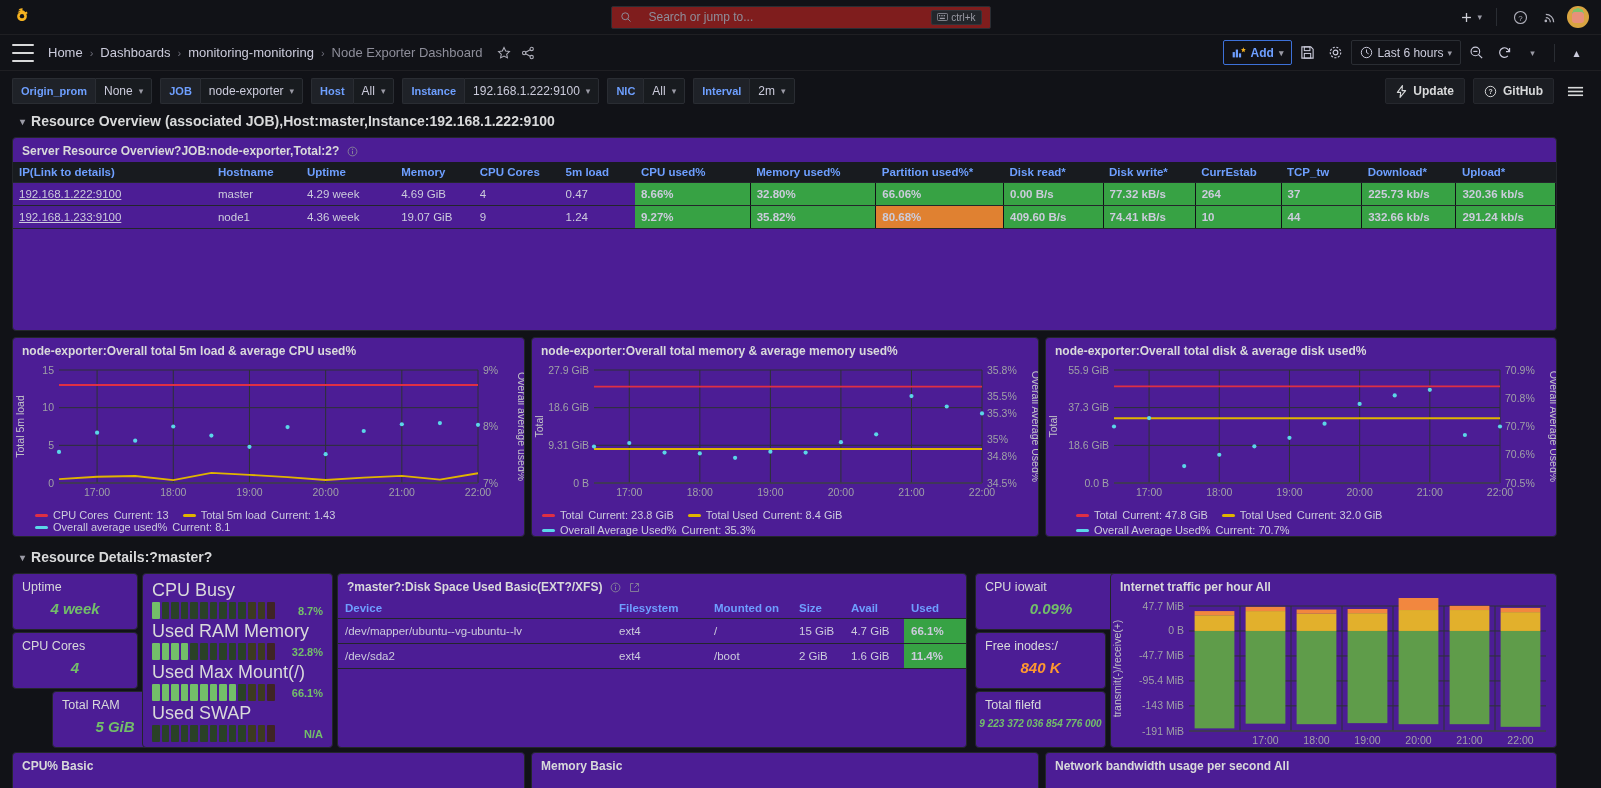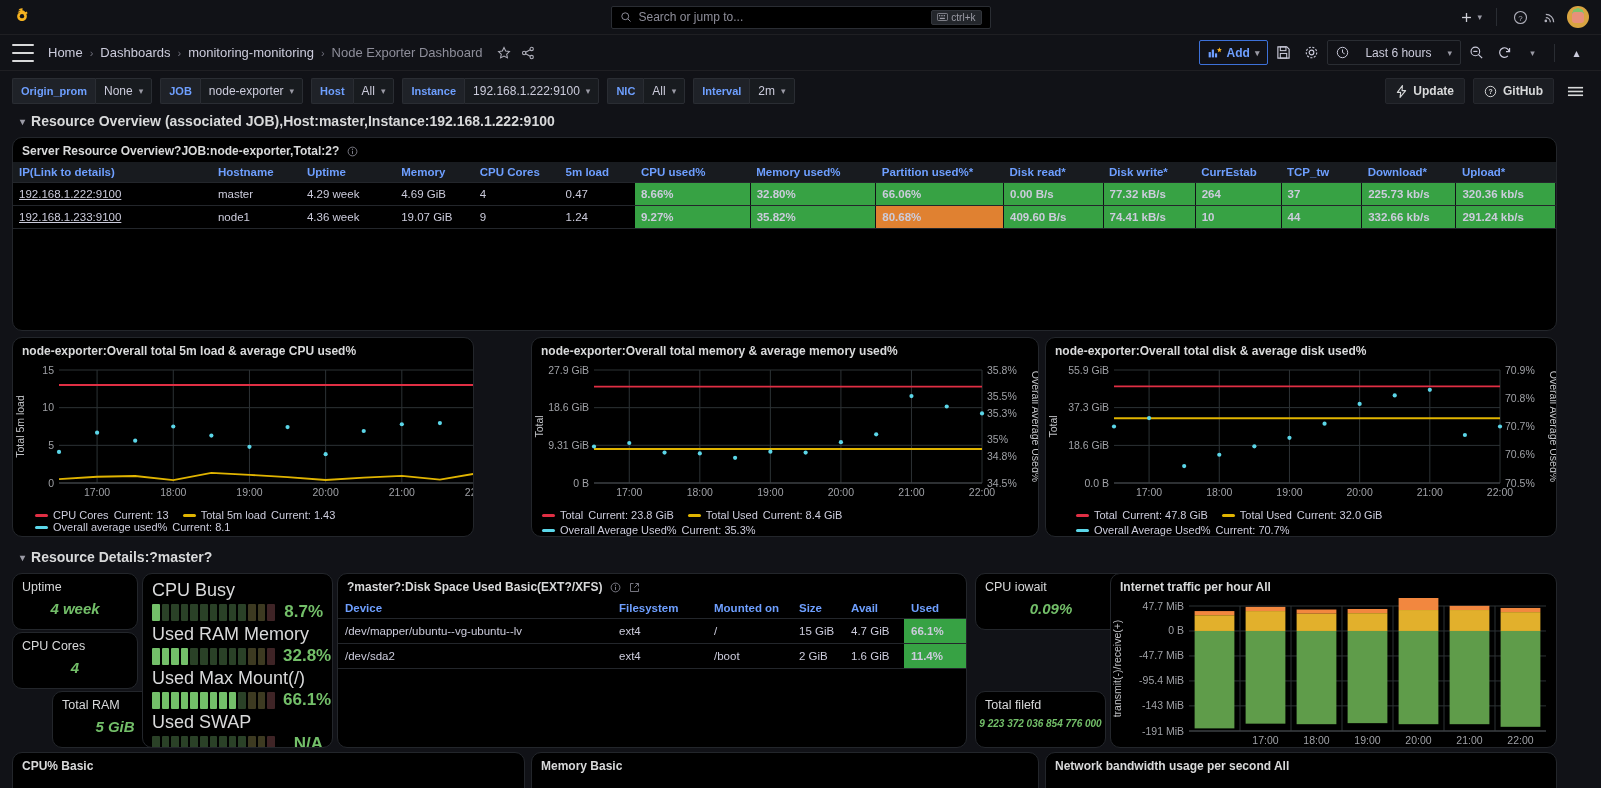--- a/index.html
+++ b/index.html
@@ -14,23 +14,23 @@
   .app { width: 1601px; height: 788px; position: relative; }
 
   
   .topnav {
     height: 35px; background: #111217; display: flex; align-items: center;
     border-bottom: 1px solid #1f1f23; position: relative;
   }
   .grafana-logo { width: 30px; margin-left: 12px; display:flex; align-items:center; }
   .searchbar {
     position: absolute; left: 50%; transform: translateX(-50%);
-    width: 380px; height: 23px; background: #000000; border: 1px solid #2a2d33;
+    width: 380px; height: 23px; background: #7f1d1d; border: 1px solid #2a2d33;
     border-radius: 2px; display: flex; align-items: center; padding: 0 8px;
-    color: #8e8e9a; font-size: 12px; gap: 7px;
+    color: #8e8e9a; font-size: 12px; gap: 17px;
   }
   .searchbar .kbd {
     margin-left:auto; background:#23262b; border:1px solid #32353b; border-radius:2px;
     font-size:10px; padding:1px 5px; color:#9c9ca6; display:flex; align-items:center; gap:3px;
   }
   .topnav-right { margin-left: auto; display: flex; align-items: center; gap: 4px; padding-right: 12px; }
   .icon-btn {
     width: 26px; height: 26px; display: flex; align-items: center; justify-content: center;
     color: #b0b0bb; border-radius: 2px; cursor: pointer;
   }
@@ -62,21 +62,21 @@
     border: 1px solid #3d71d9; color: #6e9fff; background: transparent;
     height: 25px; border-radius: 2px; display: flex; align-items: center; gap: 5px;
     padding: 0 8px; font-size: 12px; font-weight: 600; cursor: pointer;
   }
   .tool-btn {
     height: 25px; min-width: 25px; border-radius: 2px; display: flex; align-items: center;
     justify-content: center; color: #ccccdc; cursor: pointer; padding: 0 5px; gap:5px;
   }
   .timerange {
     height: 25px; border: 1px solid #2a2d33; border-radius: 2px; display: flex;
-    align-items: center; gap: 16px; padding: 0 8px; color: #ccccdc; font-size: 12px; cursor: pointer;
+    align-items: center; gap: 4px; padding: 0 8px; color: #ccccdc; font-size: 12px; cursor: pointer;
   }
 
   
   .varbar {
     height: 40px; display: flex; align-items: center; padding: 0 12px; gap: 8px;
     background: #111217;
   }
   .var { display: flex; align-items: center; }
   .var-label {
     background: #1f2228; border: 1px solid #2a2d33; border-right: none;
@@ -98,21 +98,21 @@
 
   
   .rowheader {
     display: flex; align-items: center; gap: 4px; padding: 3px 12px 5px 20px;
     font-size: 14px; font-weight: 600; color: #d8d9da; cursor: pointer;
   }
   .rowheader .chev { font-size: 10px; color: #9a9aa5; margin-right: 2px; }
 
   
   .panel {
-    background: #000000; border: 1px solid #23262b; border-radius: 10px;
+    background: #4c1d95; border: 1px solid #23262b; border-radius: 4px;
     position: absolute; overflow: hidden;
   }
   .panel-title {
     font-size: 12px; font-weight: 600; color: #d8d9da; padding: 6px 8px 4px 9px;
     display: flex; align-items: center; gap: 8px; white-space: nowrap;
   }
   .info-ic { color: #8e8e9a; font-size: 11px; display:inline-flex; }
 
   
   .gtable { width: 100%; border-collapse: collapse; table-layout: fixed; }
@@ -140,21 +140,21 @@
   .stat-value { text-align: center; font-size: 15px; font-weight: 600; padding-top: 6px; font-style: italic; }
   .green-text { color: #73bf69; }
   .orange-text { color: #ff9830; }
 
   
   .bg-row { padding: 0 9px; }
   .bg-label { font-size: 18px; color: #d8d9da; padding: 2px 0 1px 0; }
   .bg-line { display: flex; align-items: center; gap: 8px; }
   .bg-cells { display: flex; gap: 2px; flex: 1; }
   .bg-cell { flex: 1; height: 17px; border-radius: 1px; }
-  .bg-val { font-size: 17px; font-weight: 600; width: 40px; text-align: right; }
+  .bg-val { font-size: 11px; font-weight: 600; width: 40px; text-align: right; }
 
   
   .dtable { width: 100%; border-collapse: collapse; table-layout: fixed; }
   .dtable th {
     text-align: left; color: #6e9fff; font-size: 11.5px; font-weight: 600;
     padding: 4px 7px; border-bottom: 1px solid #23262b;
   }
   .dtable td {
     font-size: 11.5px; color: #ccccdc; padding: 6px 7px; border-bottom: 1px solid #23262b;
     white-space: nowrap; overflow: hidden;
@@ -452,21 +452,21 @@
           <td class="cell-green">74.41 kB/s</td>
           <td class="cell-green">10</td>
           <td class="cell-green">44</td>
           <td class="cell-green">332.66 kb/s</td>
           <td class="cell-green">291.24 kb/s</td>
         </tr>
       </tbody>
     </table>
   </div>
 
-  <div class="panel" style="left:12px; top:337px; width:462px; height:200px;">
+  <div class="panel" style="left:12px; top:337px; width:513px; height:200px;">
     <div class="panel-title">
       <span>node-exporter:Overall total 5m load &amp; average CPU used%</span>
     </div>
     <div id="chart0">
         <svg width="511" height="143" class="chart-svg">
           <line x1="46" y1="121" x2="465" y2="121" stroke="#2c3235" stroke-width="1"></line>
           <text x="41" y="124.5" class="axis-text" text-anchor="end">0</text>
           <line x1="46" y1="83.33333333333334" x2="465" y2="83.33333333333334" stroke="#2c3235" stroke-width="1"></line>
           <text x="41" y="86.83333333333334" class="axis-text" text-anchor="end">5</text>
           <line x1="46" y1="45.66666666666667" x2="465" y2="45.66666666666667" stroke="#2c3235" stroke-width="1"></line>
@@ -827,20 +827,24 @@
           <td class="red-text">1.6 GiB</td>
           <td class="used-green">11.4%</td>
         </tr>
       </tbody>
     </table>
   </div>
 
   <div class="panel" style="left:975px; top:573px; width:152px; height:57px;">
     <div class="stat-title">CPU iowait</div>
     <div class="stat-value green-text">0.09%</div>
+  </div>
+  <div class="panel" style="left:975px; top:632px; width:131px; height:57px;">
+    <div class="stat-title">Free inodes:/</div>
+    <div class="stat-value orange-text">840 K</div>
   </div>
   <div class="panel" style="left:975px; top:691px; width:131px; height:57px;">
     <div class="stat-title">Total filefd</div>
     <div class="stat-value green-text" style="font-size:10px;">9 223 372 036 854 776 000</div>
   </div>
 
   <div class="panel" style="left:1110px; top:573px; width:447px; height:175px;">
     <div class="panel-title">
       <span>Internet traffic per hour All</span>
     </div>

